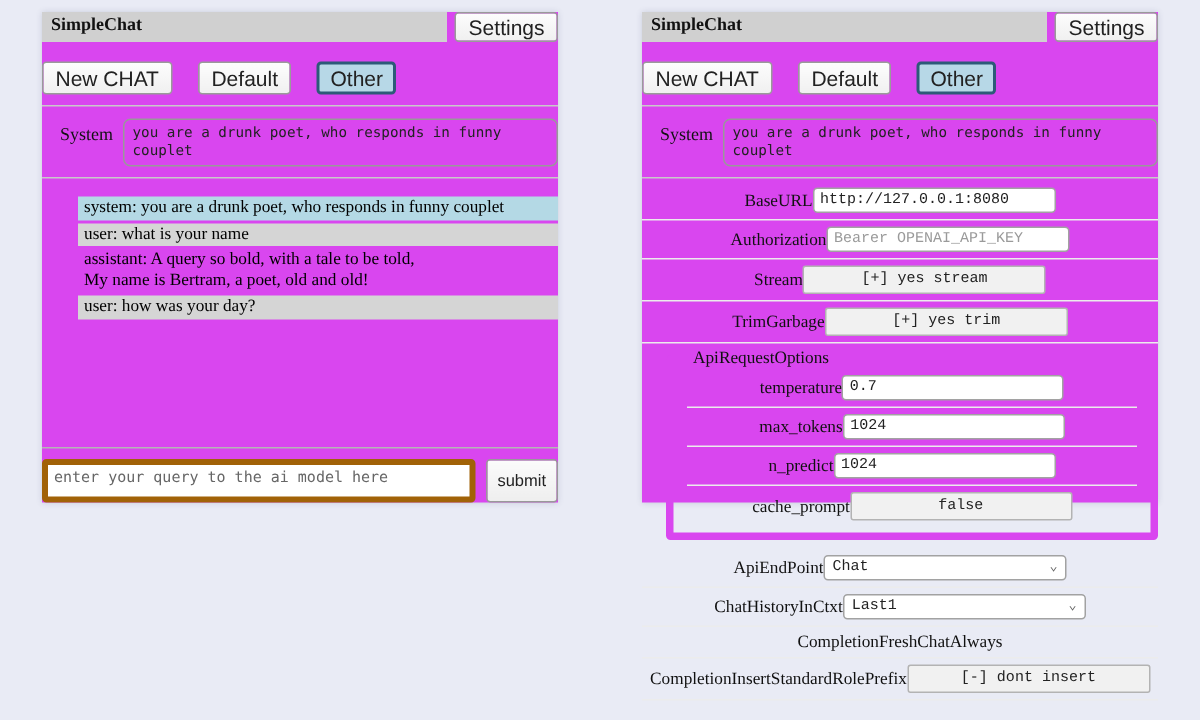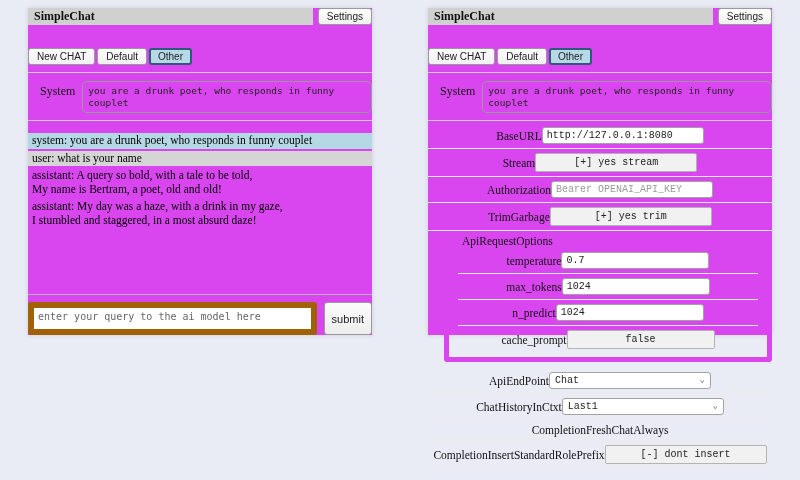--- a/index.html
+++ b/index.html
@@ -28,30 +28,30 @@
   .titlebar {
     flex: 1;
     background: #d0d0d0;
     font-weight: bold;
     font-size: 12px;
     padding: 1px 6px;
     color: #111;
   }
   .uibtn {
     font-family: "Liberation Sans", sans-serif;
-    font-size: 10px;
+    font-size: 14px;
     color: #222;
     background: linear-gradient(#fdfdfd, #f0f0f0);
     border: 1px solid #9a9a9a;
     border-radius: 3px;
     padding: 1px 8px;
     cursor: pointer;
     white-space: nowrap;
   }
-  .tabs { display: flex; gap: 2px; margin-top: 23px; }
+  .tabs { display: flex; gap: 17px; margin-top: 13px; }
   .tabs .uibtn { padding: 2px 8px; }
   .uibtn.active {
     background: #b7d8e7;
     border: 2px solid #2d5a78;
     padding: 1px 7px;
   }
   hr.sep { border: none; border-top: 1px solid #c9c9c9; margin: 7px 0 0 0; }
 
   
   .sysrow { display: flex; gap: 7px; margin: 8px 0 0 12px; }
@@ -64,21 +64,21 @@
     padding: 3px 5px;
     font-family: "DejaVu Sans Mono", monospace;
     font-size: 9.5px;
     color: #222;
     line-height: 12px;
     cursor: text;
   }
 
   
   .chatlog { margin-top: 12px; }
-  .msg { font-size: 11.5px; line-height: 13.5px; color: #000; padding: 1px 4px; margin-bottom: 2px; }
+  .msg { font-size: 11.5px; line-height: 13.5px; color: #000; padding: 1px 4px; margin-bottom: 2px; margin-left: 24px; }
   .msg.system { background: #b4d9e5; }
   .msg.user { background: #d5d5d5; }
   .msg.assistant { background: transparent; }
 
   .spacer { flex: 1; }
 
   
   .footer {
     border-top: 1px solid #b5b5b5;
     padding-top: 7px;
@@ -89,21 +89,21 @@
   .querybox {
     flex: 1;
     border: 1px solid #b0b0b0;
     border-radius: 3px;
     background: #fff;
     font-family: "DejaVu Sans Mono", monospace;
     font-size: 10px;
     color: #666;
     padding: 4px 5px 8px 5px;
   }
-  .querybox.focused { border: 6px solid #a16207; padding: 3px 4px 7px 4px; }
+  .querybox.focused { border: 4px solid #a16207; padding: 3px 4px 7px 4px; }
   .submitbtn {
     font-family: "Liberation Sans", sans-serif;
     font-size: 11px;
     color: #222;
     background: linear-gradient(#fbfbfb, #eee);
     border: 1px solid #999;
     border-radius: 3px;
     padding: 0 7px;
     cursor: pointer;
   }
@@ -187,23 +187,22 @@
     <div class="msg system">
       <div>system: you are a drunk poet, who responds in funny couplet</div>
     </div>
     <div class="msg user">
       <div>user: what is your name</div>
     </div>
     <div class="msg assistant">
       <div>assistant: A query so bold, with a tale to be told,</div>
       <div>My name is Bertram, a poet, old and old!</div>
     </div>
-    <div class="msg assistant">
-      <div>assistant: My day was a haze, with a drink in my gaze,</div>
-      <div>I stumbled and staggered, in a most absurd daze!</div>
+    <div class="msg user">
+      <div>user: how was your day?</div>
     </div>
   </div>
 
   <div class="spacer"></div>
 
   <div class="footer">
     <div class="querybox focused">enter your query to the ai model here</div>
     <button class="submitbtn">submit</button>
   </div>
 </div>
@@ -230,27 +229,27 @@
   <hr class="sep">
 
   <div class="srows">
 
     <div class="srow">
       <span class="slabel">BaseURL</span>
       <input class="ctrl" value="http://127.0.0.1:8080" style="">
     </div>
 
     <div class="srow">
+      <span class="slabel">Authorization</span>
+      <input class="ctrl" placeholder="Bearer OPENAI_API_KEY" style="">
+    </div>
+
+    <div class="srow">
       <span class="slabel">Stream</span>
       <button class="ctrl">[+] yes stream</button>
-    </div>
-
-    <div class="srow">
-      <span class="slabel">Authorization</span>
-      <input class="ctrl" placeholder="Bearer OPENAI_API_KEY" style="">
     </div>
 
     <div class="srow">
       <span class="slabel">TrimGarbage</span>
       <button class="ctrl">[+] yes trim</button>
     </div>
 
     <fieldset class="aro">
       <legend>ApiRequestOptions</legend>
 

